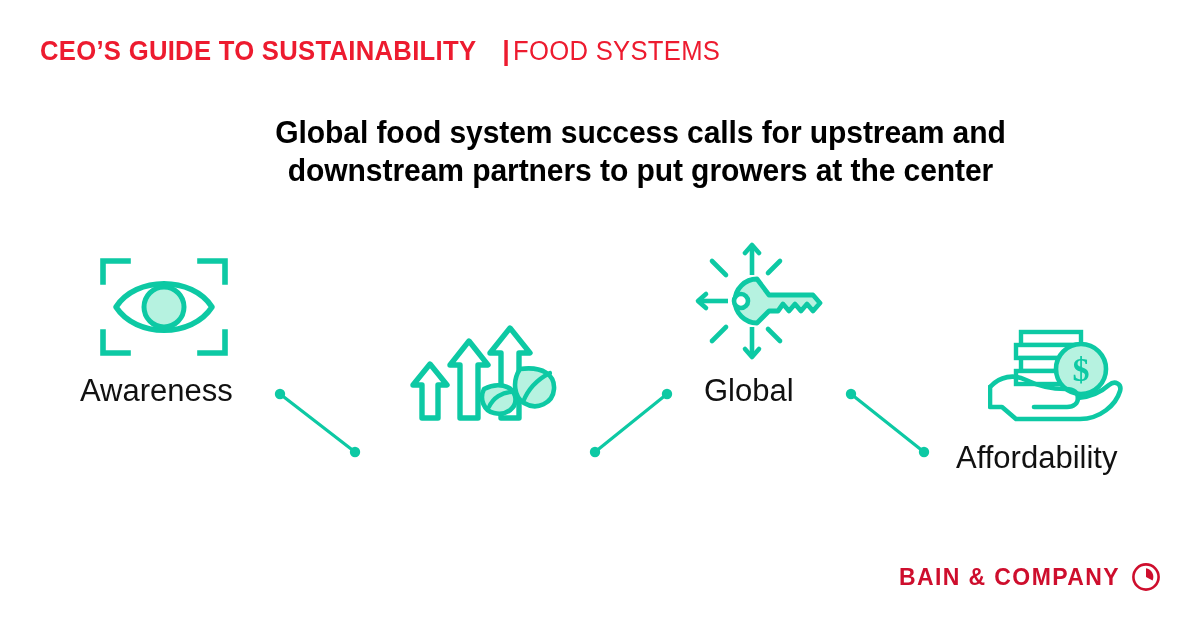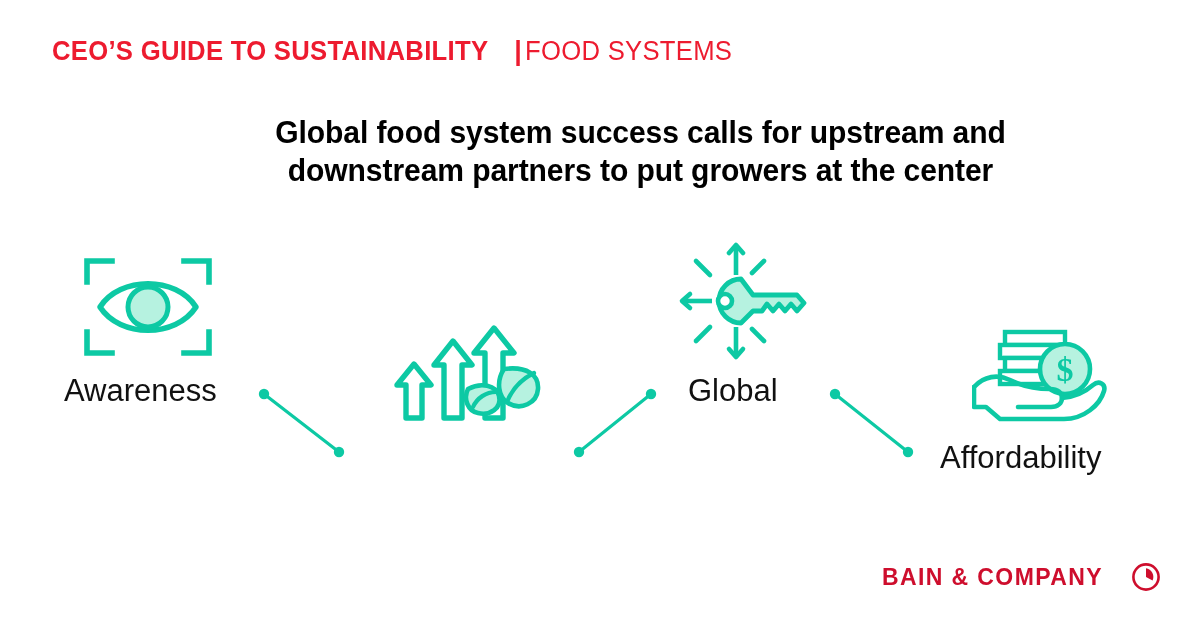--- a/index.html
+++ b/index.html
@@ -16,21 +16,20 @@
     -webkit-font-smoothing: antialiased;
   }
 
   
   #eyebrow {
     position: absolute;
     left: 40px;
     top: 38px;
     white-space: nowrap;
     line-height: 1;
-    margin-left: 12px;
   }
   #eyebrow .bold {
     font-family: "Liberation Sans Narrow", "Liberation Sans", sans-serif;
     font-weight: 700;
     font-size: 27px;
     letter-spacing: 0.3px;
     color: #ED1B2F;
     transform: scaleX(0.95);
     transform-origin: left center;
     display: inline-block;
@@ -69,21 +68,21 @@
     padding-left: 40px;
   }
   #title .line {
     display: block;
     transform: scaleX(0.97);
   }
 
   
   #stage {
     position: absolute;
-    left: 0;
+    left: 16px;
     top: 0;
     width: 1113px;
     height: 628px;
   }
 
   .node-label {
     position: absolute;
     color: #111111;
     font-family: "Liberation Sans", sans-serif;
     font-weight: 400;
@@ -96,21 +95,21 @@
     position: absolute;
   }
 
   
   #logo {
     position: absolute;
     right: 40px;
     bottom: 36px;
     display: flex;
     align-items: center;
-    gap: 28px;
+    gap: 11px;
   }
   #logo .wordmark {
     font-family: "Liberation Sans", sans-serif;
     font-weight: 700;
     font-size: 23px;
     letter-spacing: 1.4px;
     color: #CE0E2D;
     line-height: 1;
   }
 </style>

